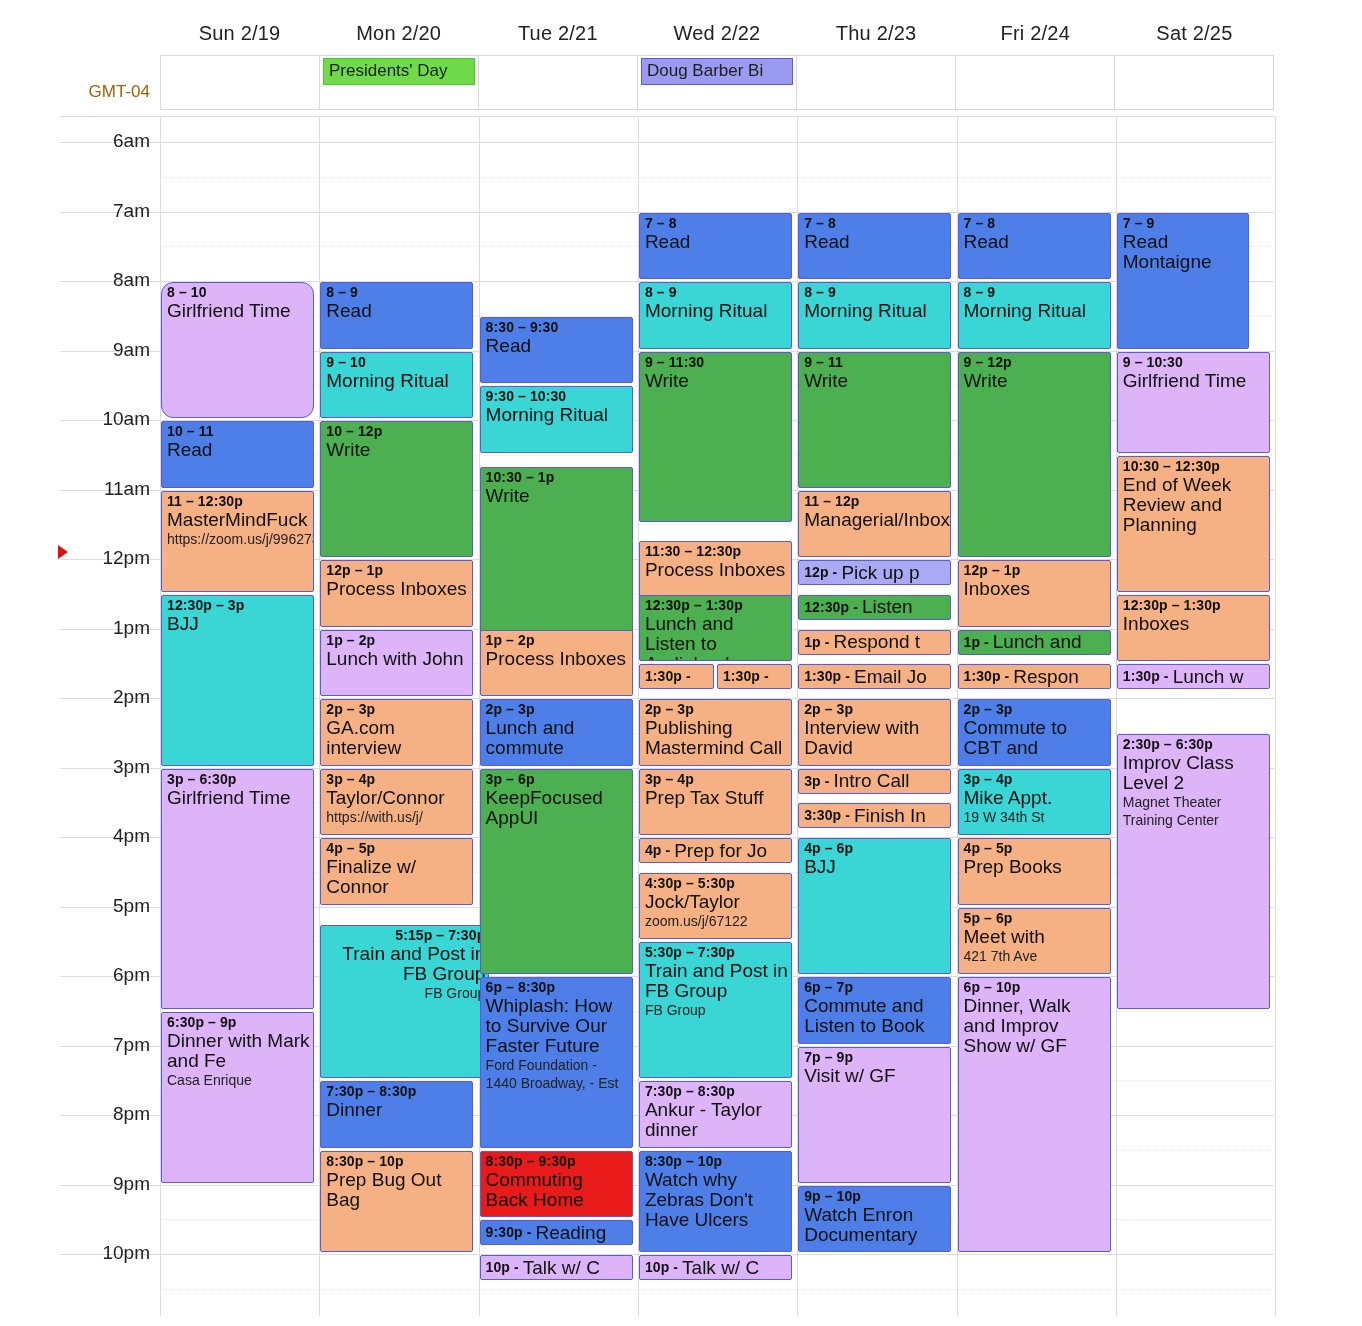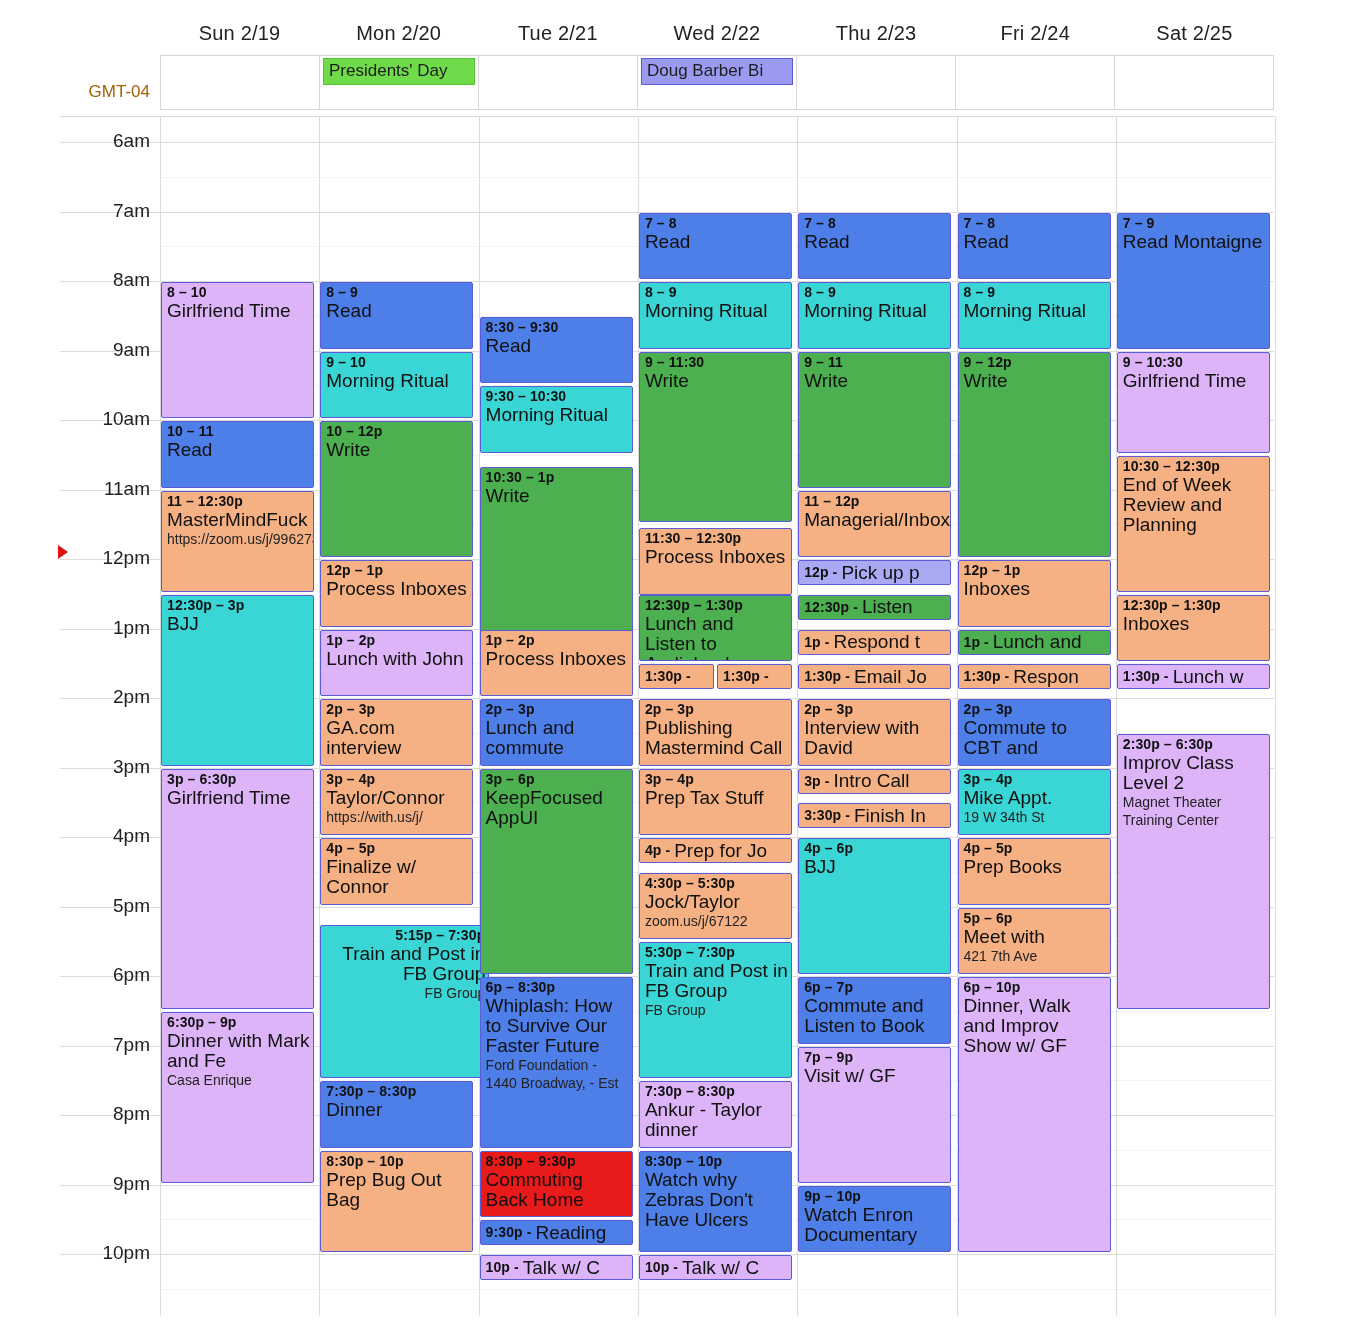--- a/index.html
+++ b/index.html
@@ -253,21 +253,21 @@
       <div class="vline" style="left: 100px;"></div>
       <div class="vline" style="left: 259.3px;"></div>
       <div class="vline" style="left: 418.6px;"></div>
       <div class="vline" style="left: 577.9px;"></div>
       <div class="vline" style="left: 737.2px;"></div>
       <div class="vline" style="left: 896.5px;"></div>
       <div class="vline" style="left: 1055.8px;"></div>
       <div class="vline" style="left: 1215.1px;"></div>
       <div class="now-marker" style="top: 429.05px;"></div>
       <div class="col" style="left: 101px; height: 1200px;">
-        <div class="ev c-purple" style="top: 166px; height: 136px; width: 153px;">
+        <div class="ev c-purple" style="top: 166px; height: 136px; width: 153px; border-radius: 12px;">
           <span class="t">8 – 10</span>
           <span class="ti">Girlfriend Time</span>
         </div>
         <div class="ev c-blue" style="top: 305px; height: 66.5px; width: 153px;">
           <span class="t">10 – 11</span>
           <span class="ti">Read</span>
         </div>
         <div class="ev c-orange" style="top: 374.5px; height: 101.25px; width: 153px;">
           <span class="t">11 – 12:30p</span>
           <span class="ti">MasterMindFuck</span>
@@ -384,21 +384,21 @@
           <span class="ti">Read</span>
         </div>
         <div class="ev c-cyan" style="top: 166px; height: 66.5px; width: 153px;">
           <span class="t">8 – 9</span>
           <span class="ti">Morning Ritual</span>
         </div>
         <div class="ev c-green" style="top: 235.5px; height: 170.75px; width: 153px;">
           <span class="t">9 – 11:30</span>
           <span class="ti">Write</span>
         </div>
-        <div class="ev c-orange" style="top: 412px; height: 66.5px; width: 153px;">
+        <div class="ev c-orange" style="top: 425px; height: 66.5px; width: 153px;">
           <span class="t">11:30 – 12:30p</span>
           <span class="ti">Process Inboxes</span>
         </div>
         <div class="ev c-green" style="top: 478.75px; height: 66.5px; width: 153px;">
           <span class="t">12:30p – 1:30p</span>
           <span class="ti">Lunch and Listen to Audiobook</span>
         </div>
         <div class="ev c-orange chip" style="top: 548.25px; height: 25px; width: 75px; left: 0px;">
           <span class="t">1:30p -</span>
         </div>
@@ -544,21 +544,21 @@
           <span class="t">5p – 6p</span>
           <span class="ti">Meet with</span>
           <span class="loc">421 7th Ave</span>
         </div>
         <div class="ev c-purple" style="top: 861px; height: 275px; width: 153px;">
           <span class="t">6p – 10p</span>
           <span class="ti">Dinner, Walk and Improv Show w/ GF</span>
         </div>
       </div>
       <div class="col" style="left: 1056.8px; height: 1200px;">
-        <div class="ev c-blue" style="top: 96.5px; height: 136px; width: 153px;">
+        <div class="ev c-blue" style="top: 96.5px; height: 136px; width: 132px;">
           <span class="t">7 – 9</span>
           <span class="ti">Read Montaigne</span>
         </div>
         <div class="ev c-purple" style="top: 235.5px; height: 101.25px; width: 153px;">
           <span class="t">9 – 10:30</span>
           <span class="ti">Girlfriend Time</span>
         </div>
         <div class="ev c-orange" style="top: 339.75px; height: 136px; width: 153px;">
           <span class="t">10:30 – 12:30p</span>
           <span class="ti">End of Week Review and Planning</span>

